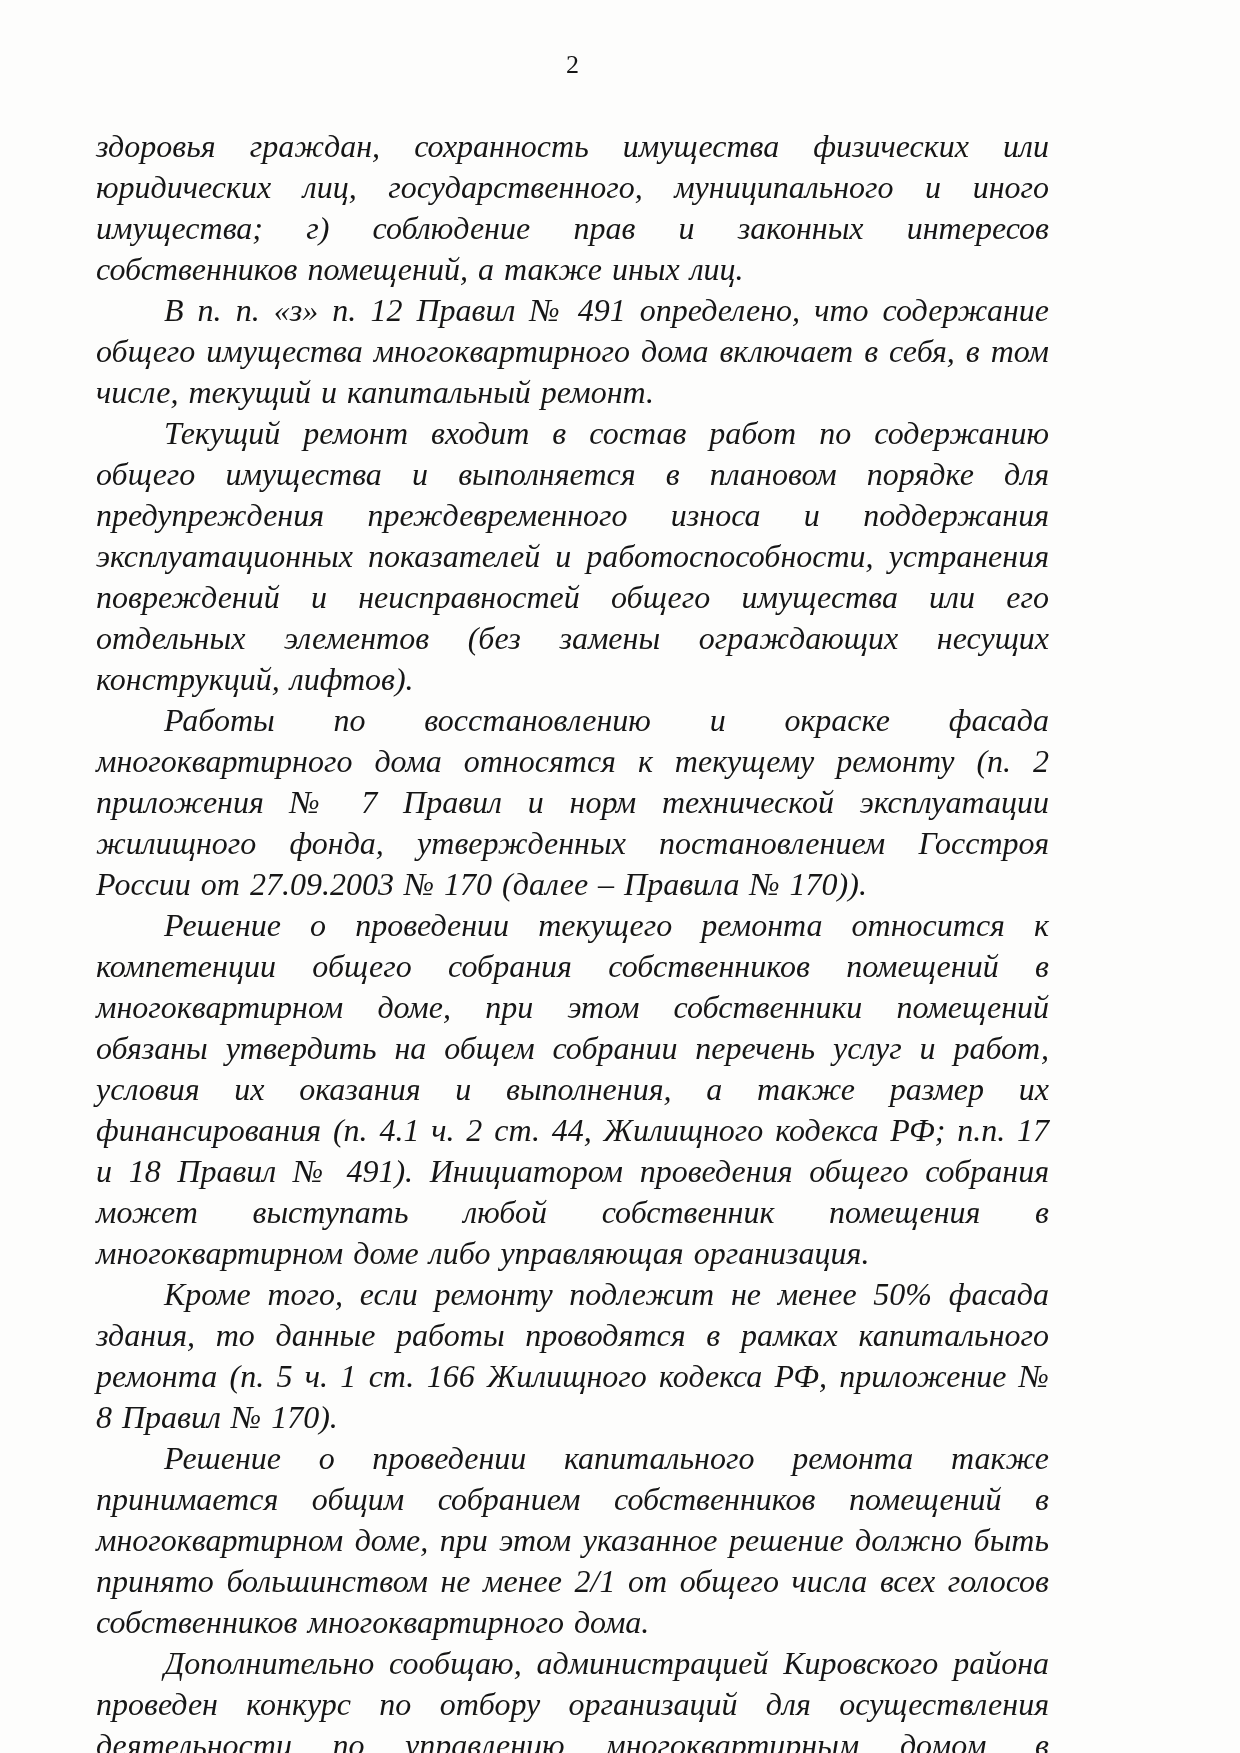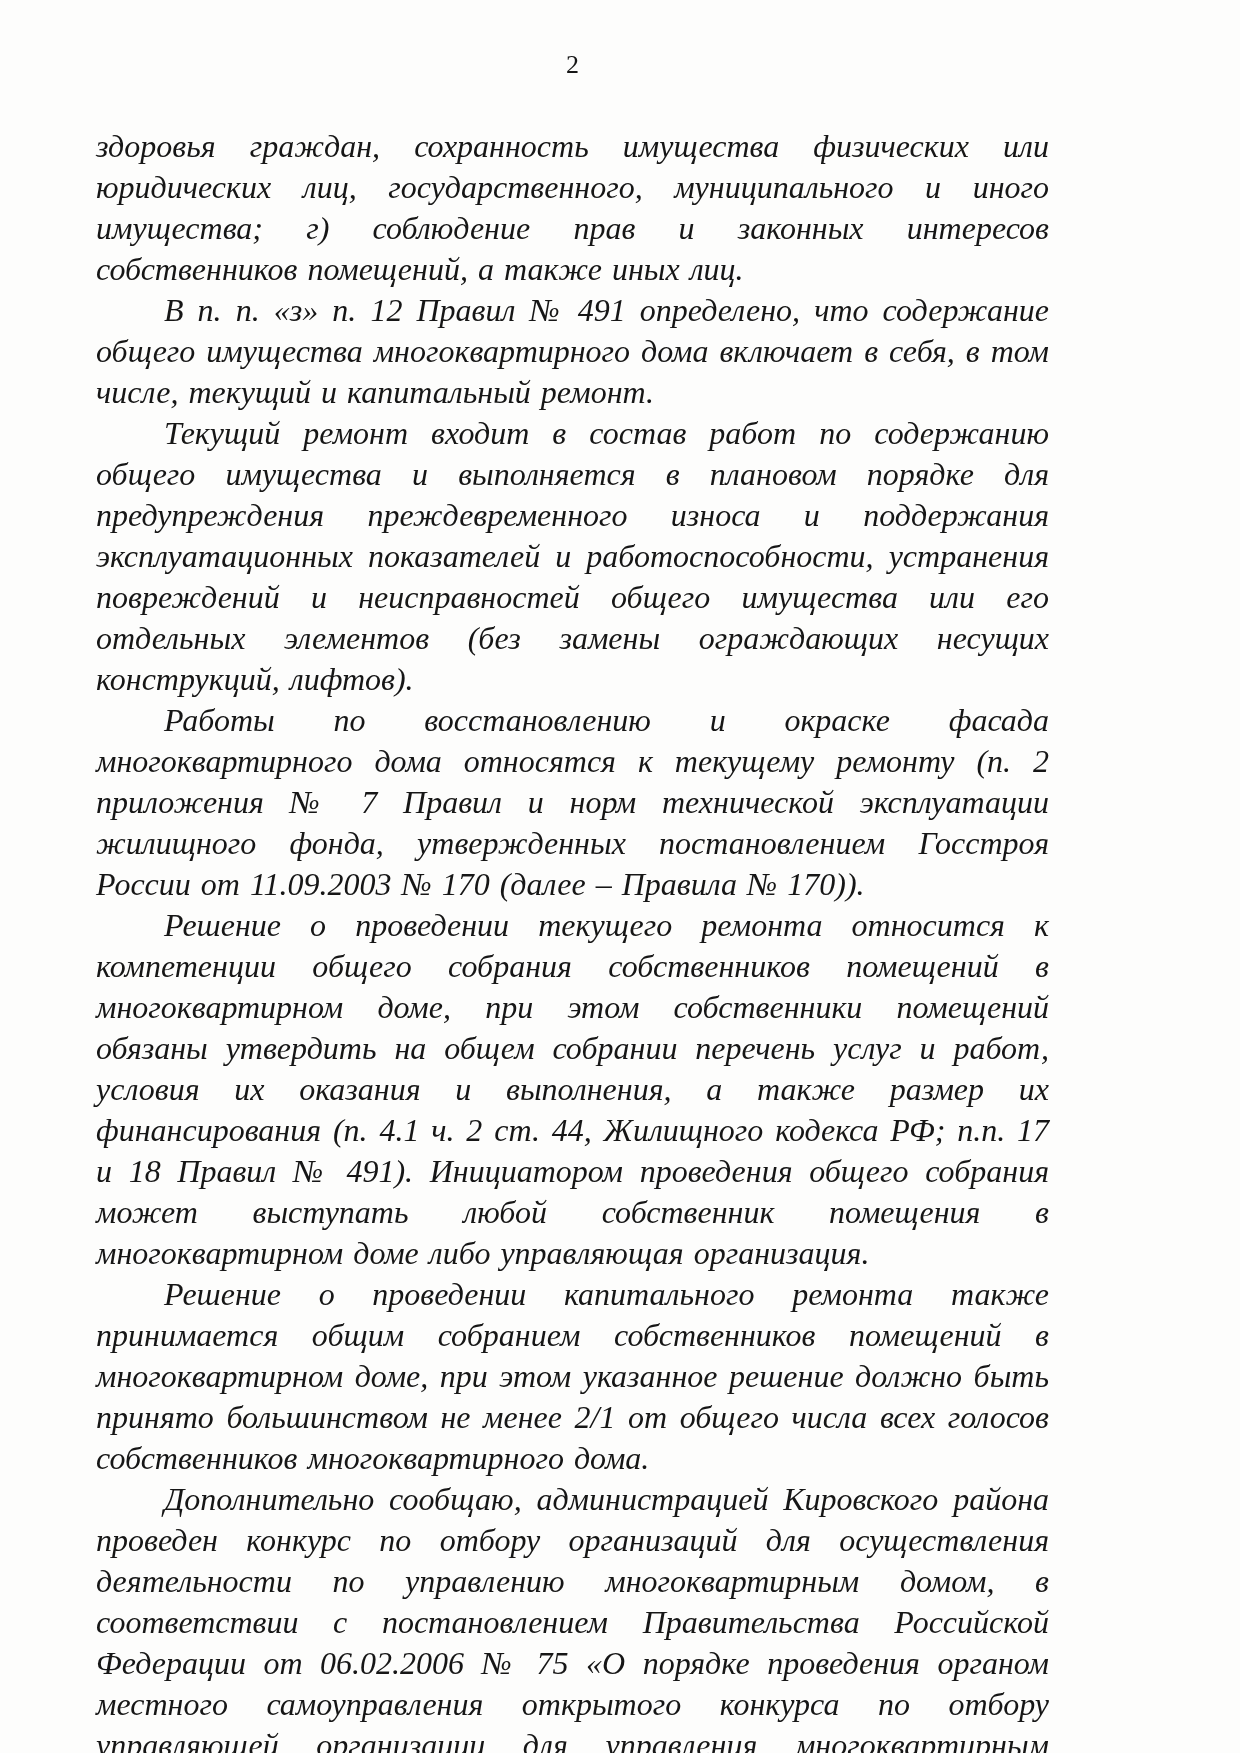--- a/index.html
+++ b/index.html
@@ -47,18 +47,19 @@
 </head>
 <body>
 
 <div class="page">
   <div class="page-number">2</div>
 
   <div class="content">
     <p class="para no-indent">здоровья граждан, сохранность имущества физических или юридических лиц, государственного, муниципального и иного имущества; г) соблюдение прав и законных интересов собственников помещений, а также иных лиц.</p>
     <p class="para">В п. п. «з» п. 12 Правил № 491 определено, что содержание общего имущества многоквартирного дома включает в себя, в том числе, текущий и капитальный ремонт.</p>
     <p class="para">Текущий ремонт входит в состав работ по содержанию общего имущества и выполняется в плановом порядке для предупреждения преждевременного износа и поддержания эксплуатационных показателей и работоспособности, устранения повреждений и неисправностей общего имущества или его отдельных элементов (без замены ограждающих несущих конструкций, лифтов).</p>
-    <p class="para">Работы по восстановлению и окраске фасада многоквартирного дома относятся к текущему ремонту (п. 2 приложения № 7 Правил и норм технической эксплуатации жилищного фонда, утвержденных постановлением Госстроя России от 11.09.2003 № 170 (далее – Правила № 170)).</p>
+    <p class="para">Работы по восстановлению и окраске фасада многоквартирного дома относятся к текущему ремонту (п. 2 приложения № 7 Правил и норм технической эксплуатации жилищного фонда, утвержденных постановлением Госстроя России от 27.09.2003 № 170 (далее – Правила № 170)).</p>
     <p class="para">Решение о проведении текущего ремонта относится к компетенции общего собрания собственников помещений в многоквартирном доме, при этом собственники помещений обязаны утвердить на общем собрании перечень услуг и работ, условия их оказания и выполнения, а также размер их финансирования (п. 4.1 ч. 2 ст. 44, Жилищного кодекса РФ; п.п. 17 и 18 Правил № 491). Инициатором проведения общего собрания может выступать любой собственник помещения в многоквартирном доме либо управляющая организация.</p>
+    <p class="para">Кроме того, если ремонту подлежит не менее 50% фасада здания, то данные работы проводятся в рамках капитального ремонта (п. 5 ч. 1 ст. 166 Жилищного кодекса РФ, приложение № 8 Правил № 170).</p>
     <p class="para">Решение о проведении капитального ремонта также принимается общим собранием собственников помещений в многоквартирном доме, при этом указанное решение должно быть принято  большинством не менее 2/1 от общего числа всех голосов собственников многоквартирного дома.</p>
     <p class="para">Дополнительно сообщаю, администрацией Кировского района проведен конкурс по отбору организаций для осуществления деятельности по управлению многоквартирным домом, в соответствии с постановлением Правительства Российской Федерации от 06.02.2006 № 75 «О порядке проведения органом местного самоуправления открытого конкурса по отбору управляющей организации для управления многоквартирным домом», по итогам проведения конкурсов, в соответствии с протоколами рассмотрения заявок на участие в конкурсах, деятельность по управлению вышеуказанного дома осуществляет ООО «УК Домовой+». Проект договора управления многоквартирным домом в настоящее время обсуждается управляющей организацией на собраниях собственников помещений, после согласования с жителями договор управления будет подписан со стороны администрации района.</p>
   </div>
 </div>
 
 </body></html>

